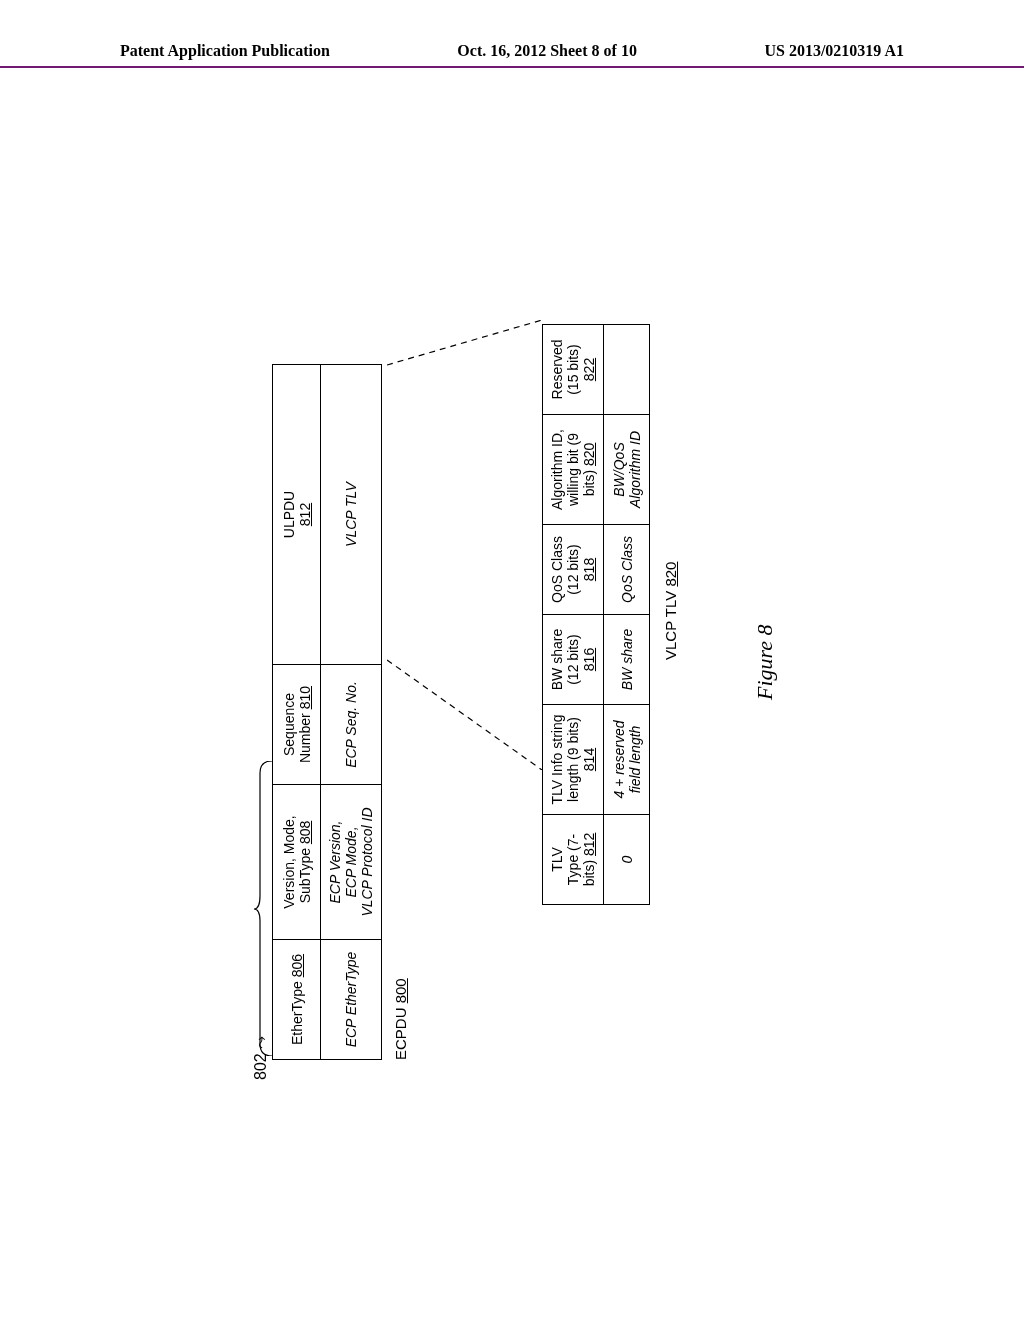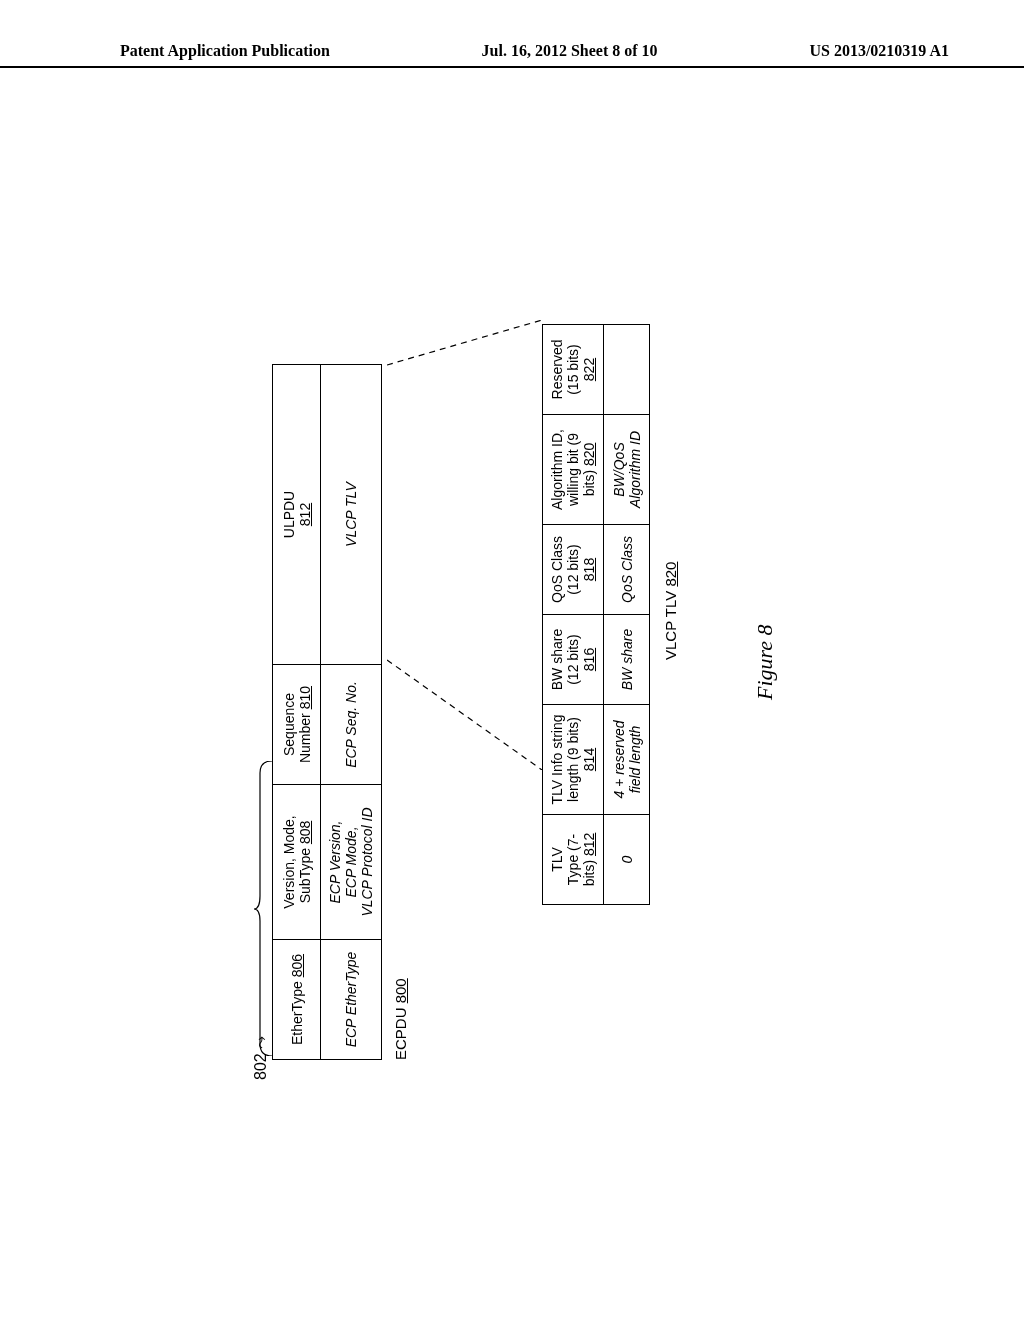--- a/index.html
+++ b/index.html
@@ -10,22 +10,22 @@
     height: 1320px;
     position: relative;
   }
   .page-header {
     position: absolute;
     top: 42px;
     left: 0;
     right: 0;
     display: flex;
     justify-content: space-between;
-    padding: 0 75px 6px 120px;
-    border-bottom: 2px solid #000000;
+    padding: 0 120px 6px 120px;
+    border-bottom: 2px solid #701a75;
     font-weight: bold;
     font-size: 16px;
   }
   .content-area {
     position: absolute;
     left: 50%;
     top: 50%;
     transform: translate(-50%, -50%) rotate(-90deg);
     transform-origin: center center;
     width: 1000px;
@@ -118,21 +118,21 @@
     pointer-events: none;
   }
   .conn1 { top: 225px; left: 390px; width: 440px; height: 160px; }
   .conn2 { top: 225px; left: 540px; width: 300px; height: 160px; }
 </style>
 </head>
 <body>
 
 <div class="page-header">
   <span>Patent Application Publication</span>
-  <span>Jul. 16, 2012  Sheet 8 of 10</span>
+  <span>Oct. 16, 2012  Sheet 8 of 10</span>
   <span>US 2013/0210319 A1</span>
 </div>
 
 <div class="content-area">
   <div class="diagram-wrap">
 
     <div class="label-802">
       <span>802</span> ⤳
     </div>
 

